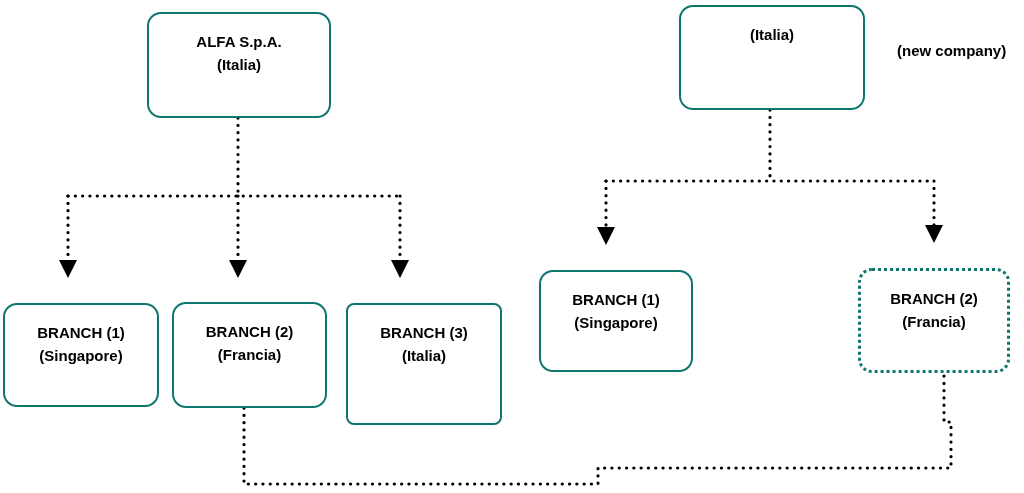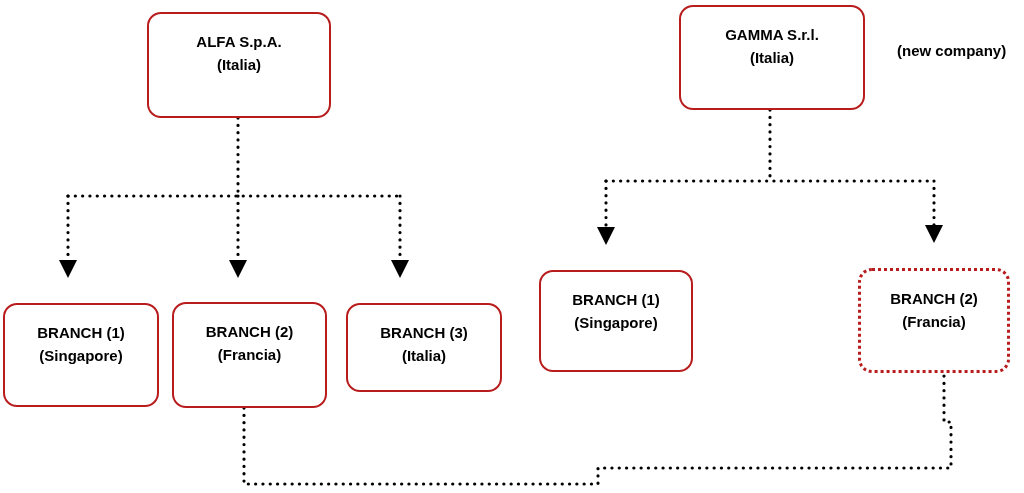--- a/index.html
+++ b/index.html
@@ -15,21 +15,21 @@
     position: relative;
     width: 1024px;
     height: 493px;
     background: #ffffff;
     overflow: hidden;
   }
   .node {
     position: absolute;
     box-sizing: border-box;
     background: #ffffff;
-    border: 2px solid #b91c1c;
+    border: 2px solid #0f766e;
     border-radius: 14px;
     display: flex;
     flex-direction: column;
     align-items: center;
     padding-top: 16px;
   }
   .node.dotted {
     border-style: dotted;
     border-width: 3px;
   }
@@ -99,26 +99,25 @@
         <div class="line2">(Italia)</div>
       </div>
       <div class="node" style="left: 3px; top: 303px; width: 156px; height: 104px;">
         <div class="line1">BRANCH (1)</div>
         <div class="line2">(Singapore)</div>
       </div>
       <div class="node" style="left: 172px; top: 302px; width: 155px; height: 106px;">
         <div class="line1">BRANCH (2)</div>
         <div class="line2">(Francia)</div>
       </div>
-      <div class="node" style="left: 346px; top: 303px; width: 156px; height: 89px;">
+      <div class="node" style="left: 346px; top: 303px; width: 156px; height: 122px; border-radius: 8px;">
         <div class="line1">BRANCH (3)</div>
         <div class="line2">(Italia)</div>
       </div>
       <div class="node" style="left: 679px; top: 5px; width: 186px; height: 105px;">
-        <div class="line1">GAMMA S.r.l.</div>
         <div class="line2">(Italia)</div>
       </div>
       <div class="node" style="left: 539px; top: 270px; width: 154px; height: 102px;">
         <div class="line1">BRANCH (1)</div>
         <div class="line2">(Singapore)</div>
       </div>
       <div class="node dotted" style="left: 858px; top: 268px; width: 152px; height: 105px;">
         <div class="line1">BRANCH (2)</div>
         <div class="line2">(Francia)</div>
       </div>

